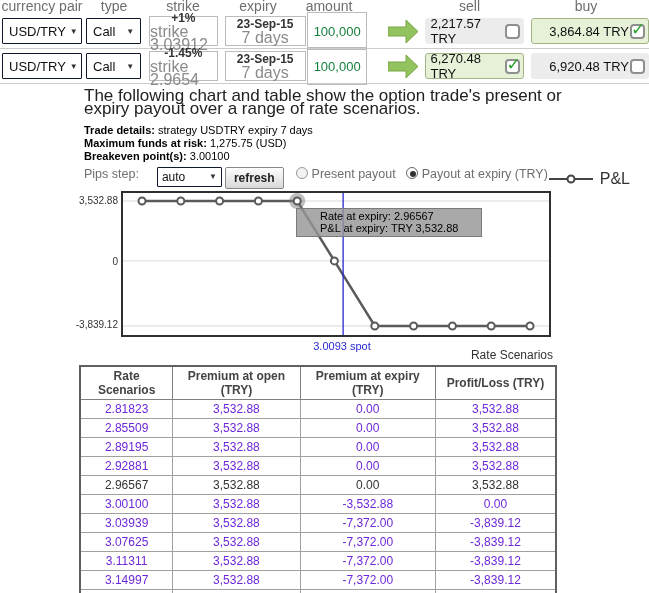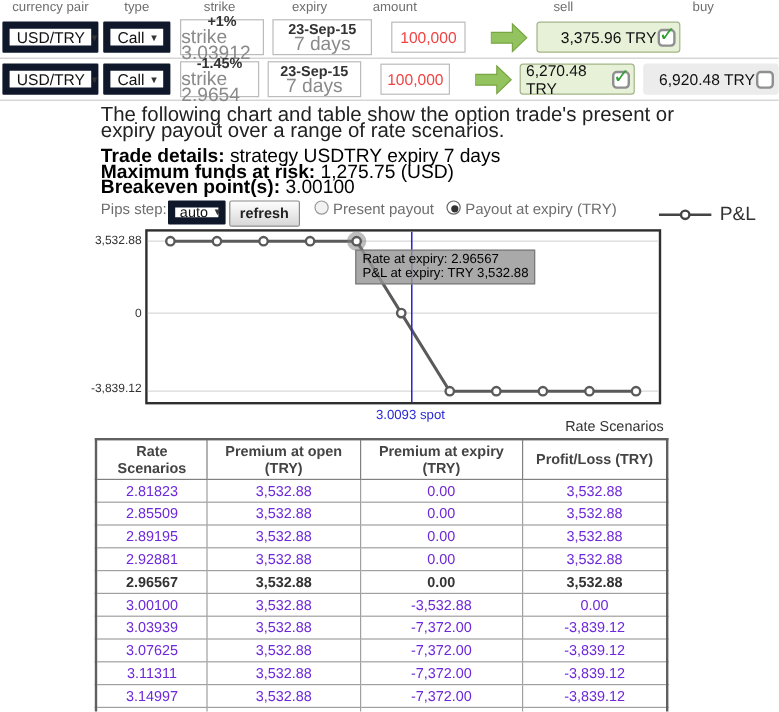--- a/index.html
+++ b/index.html
@@ -1,80 +1,80 @@
 <!DOCTYPE html>
 <html><head>
 <meta charset="utf-8">
 <style>
   *{box-sizing:border-box;margin:0;padding:0}
   html,body{background:#fff}
   body{width:649px;height:593px;font-family:"Liberation Sans","DejaVu Sans",sans-serif;color:#222;overflow:hidden}
   .page{position:relative;width:649px;height:593px}
 
   
-  .form-headers{display:flex;height:14px;align-items:flex-start;font-size:11px;color:#6e6e6e}
+  .form-headers{display:flex;height:14px;align-items:flex-end;font-size:14px;color:#6e6e6e}
   .fh{text-align:center}
   .fh.c1{width:84px}.fh.c2{width:60px}.fh.c3{width:78px}.fh.c4{width:72px}.fh.c5{width:70px}
   .fh.c6{width:52px}.fh.c7{width:107px}.fh.c8{width:126px}
   .trade-row{display:flex;align-items:center;height:35px;border-bottom:1px solid #ccc}
   .select{display:flex;align-items:center;justify-content:space-between;height:26px;
-          border:6px solid #0f172a;background:#fff;padding:0 6px;font-size:13px;color:#111;border-radius:1px}
+          border:1px solid #0f172a;background:#fff;padding:0 6px;font-size:13px;color:#111;border-radius:1px}
   .select .caret{font-size:8px;color:#333;margin-left:4px}
   .sel-ccy{width:80px;margin-left:2px}
   .sel-type{width:56px;margin-left:4px}
   .twoline{width:70px;height:30px;margin-left:8px;border:1px solid #bbb;display:flex;flex-direction:column;
            align-items:center;justify-content:center;line-height:13px}
   .twoline .l1{font-size:12px;font-weight:bold;color:#333}
   .twoline .l2{font-size:16px;color:#8a8a8a}
   .expiry{width:83px;margin-left:7px}
-  .amount{width:62px;height:26px;margin-left:16px;border:1px solid #bbb;display:flex;align-items:center;
-          justify-content:center;font-size:13px;color:#ef4444}
+  .amount{width:62px;height:38px;margin-left:1px;border:1px solid #bbb;display:flex;align-items:center;
+          justify-content:center;font-size:13px;color:#15803d}
   .arrow{width:31px;height:25px;margin-left:21px;flex:0 0 auto}
   .price-cell{display:flex;align-items:center;justify-content:flex-end;height:26px;border-radius:3px;
               padding:0 3px 0 4px;font-size:13px;color:#111;background:#ececec;border:1px solid #ececec}
   .price-cell.sel{background:#e7f1d8;border:1px solid #a2b487}
   .price-sell{width:101px;margin-left:6px}
   .price-buy{width:120px;margin-left:7px}
   .cbox{position:relative;width:15px;height:15px;border:2px solid #8f8f8f;border-radius:4px;background:#fff;flex:0 0 auto;margin-left:1px}
   .cbox.on::after{content:"\2713";position:absolute;left:-1px;top:-7px;font-size:17px;font-weight:bold;color:#2da12d}
 
   
   .desc{margin:5px 0 0 84px;width:525px;font-size:17px;line-height:13px;color:#222}
-  .details{margin:9px 0 0 84px;font-size:16px;line-height:13.2px;color:#000}
+  .details{margin:9px 0 0 84px;font-size:11px;line-height:13.2px;color:#000}
   .details b{font-weight:bold}
 
   
   .controls{position:relative;margin:3px 0 0 84px;width:565px;height:22px;display:flex;}
   .ctl-label{font-size:12.5px;color:#6e6e6e}
-  .sel-pips{width:48px;height:20px;margin-left:1px;padding:0 4px;font-size:12px}
+  .sel-pips{width:65px;height:20px;margin-left:18px;padding:0 4px;font-size:12px}
   .btn-refresh{height:22px;margin-left:3px;padding:0 8px;font-size:12px;font-weight:bold;color:#222;
                border:1px solid #888;border-radius:2px;background:linear-gradient(#fdfdfd,#d8d8d8)}
   .radio{width:12px;height:12px;border:1px solid #999;border-radius:50%;background:#f2f2f2;position:relative;flex:0 0 auto}
   .radio.on{background:#fff;border-color:#666}
   .radio.on::after{content:"";position:absolute;left:3px;top:3px;width:6px;height:6px;border-radius:50%;background:#333}
   .r1{margin-left:12px}.r2{margin-left:10px}
   .radio-label{font-size:12.5px;color:#6e6e6e;margin-left:4px}
   .legend{position:absolute;right:19px;top:3px;display:flex;align-items:center}
   .legend .txt{font-size:16px;color:#333;margin-left:7px}
 
   
   .chart{position:relative;height:172px;margin-top:1px}
   .ytick{position:absolute;left:40px;width:78px;text-align:right;font-size:10px;color:#333}
   .yt0{top:5px}.yt1{top:66px}.yt2{top:129px}
   .plot{position:absolute;left:121px;top:1px;width:430px;height:146px;border:2px solid #2f2f2f;background:#fff}
   .tooltip{position:absolute;left:296px;top:18px;z-index:3;background:rgba(150,150,150,0.82);
-           border:1px solid #7a7a7a;padding:1px 5px 2px;font-size:11px;line-height:12px;color:#000;white-space:nowrap}
+           border:1px solid #7a7a7a;padding:1px 23px 2px;font-size:11px;line-height:12px;color:#000;white-space:nowrap}
   .spot-label{position:absolute;left:302px;top:150px;width:80px;text-align:center;font-size:11px;color:#2929d4}
   .xlab{position:absolute;left:460px;top:158px;width:93px;text-align:right;font-size:12px;color:#333}
 
   
   table.scen{margin:3px 0 0 79px;width:478px;border-collapse:collapse;font-size:12px;border:2px solid #606060}
   table.scen th{font-weight:bold;color:#444;border:1px solid #808080;padding:2px 3px;text-align:center}
   table.scen td{color:#6d28d9;border:1px solid #a0a0a0;padding:2px 3px;text-align:center}
-  table.scen tr.bold td{font-weight:bold;color:#333}
+  table.scen tr.bold td{font-weight:normal;color:#333}
 </style>
 </head>
 <body>
 
 <div class="page">
 
   <div class="form-headers">
     <div class="fh c1">currency pair</div>
     <div class="fh c2">type</div>
     <div class="fh c3">strike</div>
@@ -99,22 +99,26 @@
       <span class="l2">strike 3.03912</span>
     </div>
     <div class="twoline expiry">
       <span class="l1">23-Sep-15</span>
       <span class="l2">7 days</span>
     </div>
     <div class="amount">100,000</div>
     <svg class="arrow" viewBox="0 0 31 25">
       <polygon points="0,8 18,8 18,1 30,12.5 18,24 18,17 0,17" fill="#92c35e" stroke="#79a544" stroke-width="1"></polygon>
     </svg>
+    <div class="price-cell price-sell">
+      <span>2,217.57 TRY</span>
+      <span class="cbox"></span>
+    </div>
     <div class="price-cell price-buy sel">
-      <span>3,375.96 TRY</span>
+      <span>3,864.84 TRY</span>
       <span class="cbox on"></span>
     </div>
   </div>
 
   <div class="trade-row">
     <div class="select sel-ccy">
       <span>USD/TRY</span>
       <span class="caret">▼</span>
     </div>
     <div class="select sel-type">

